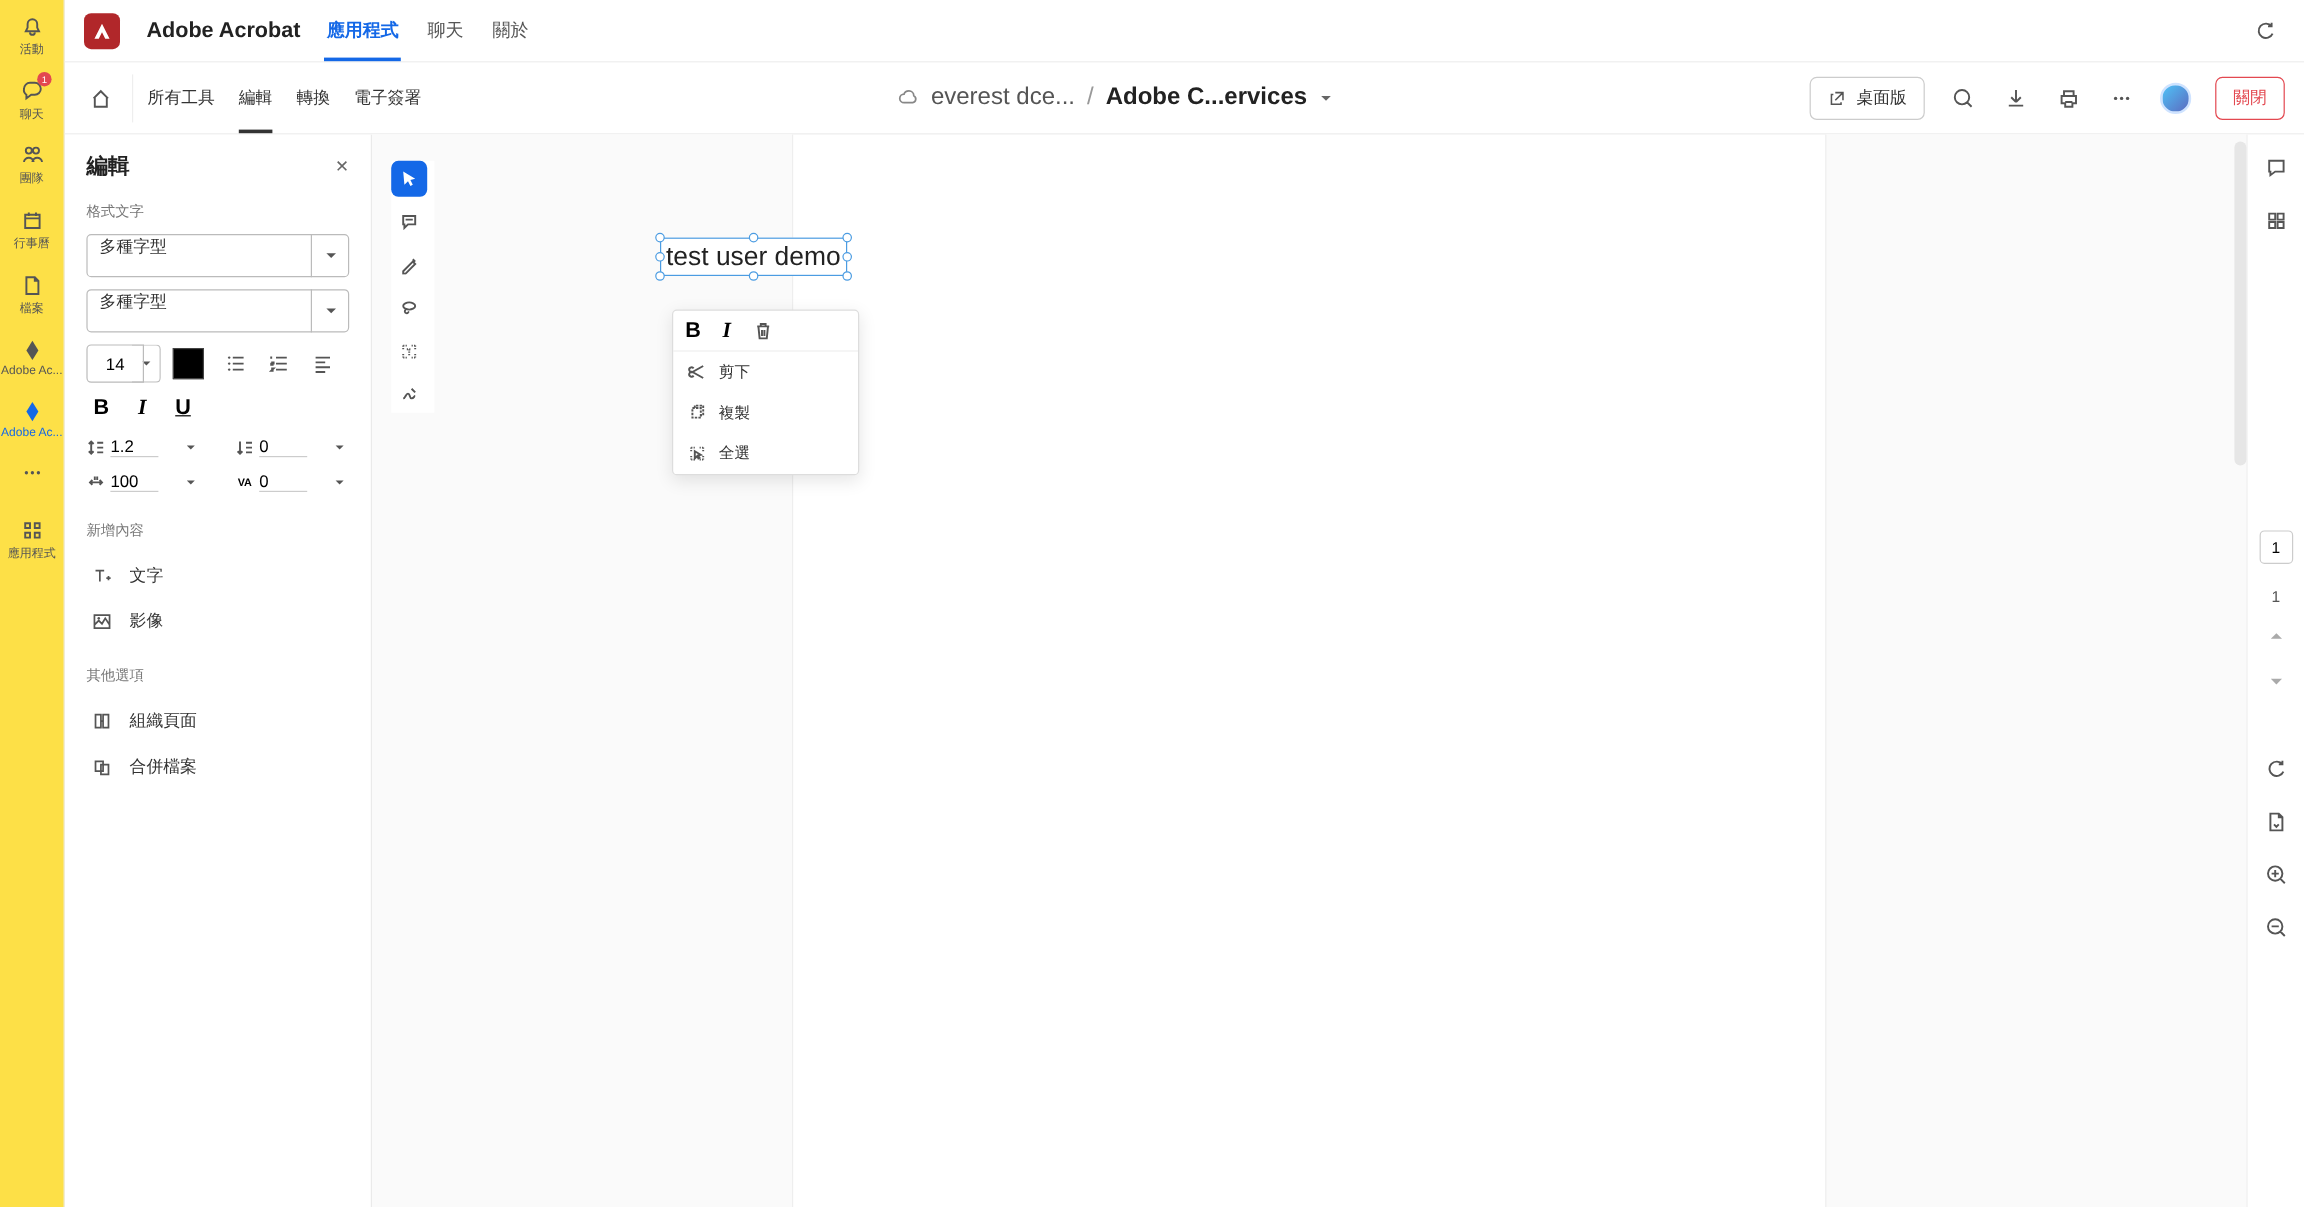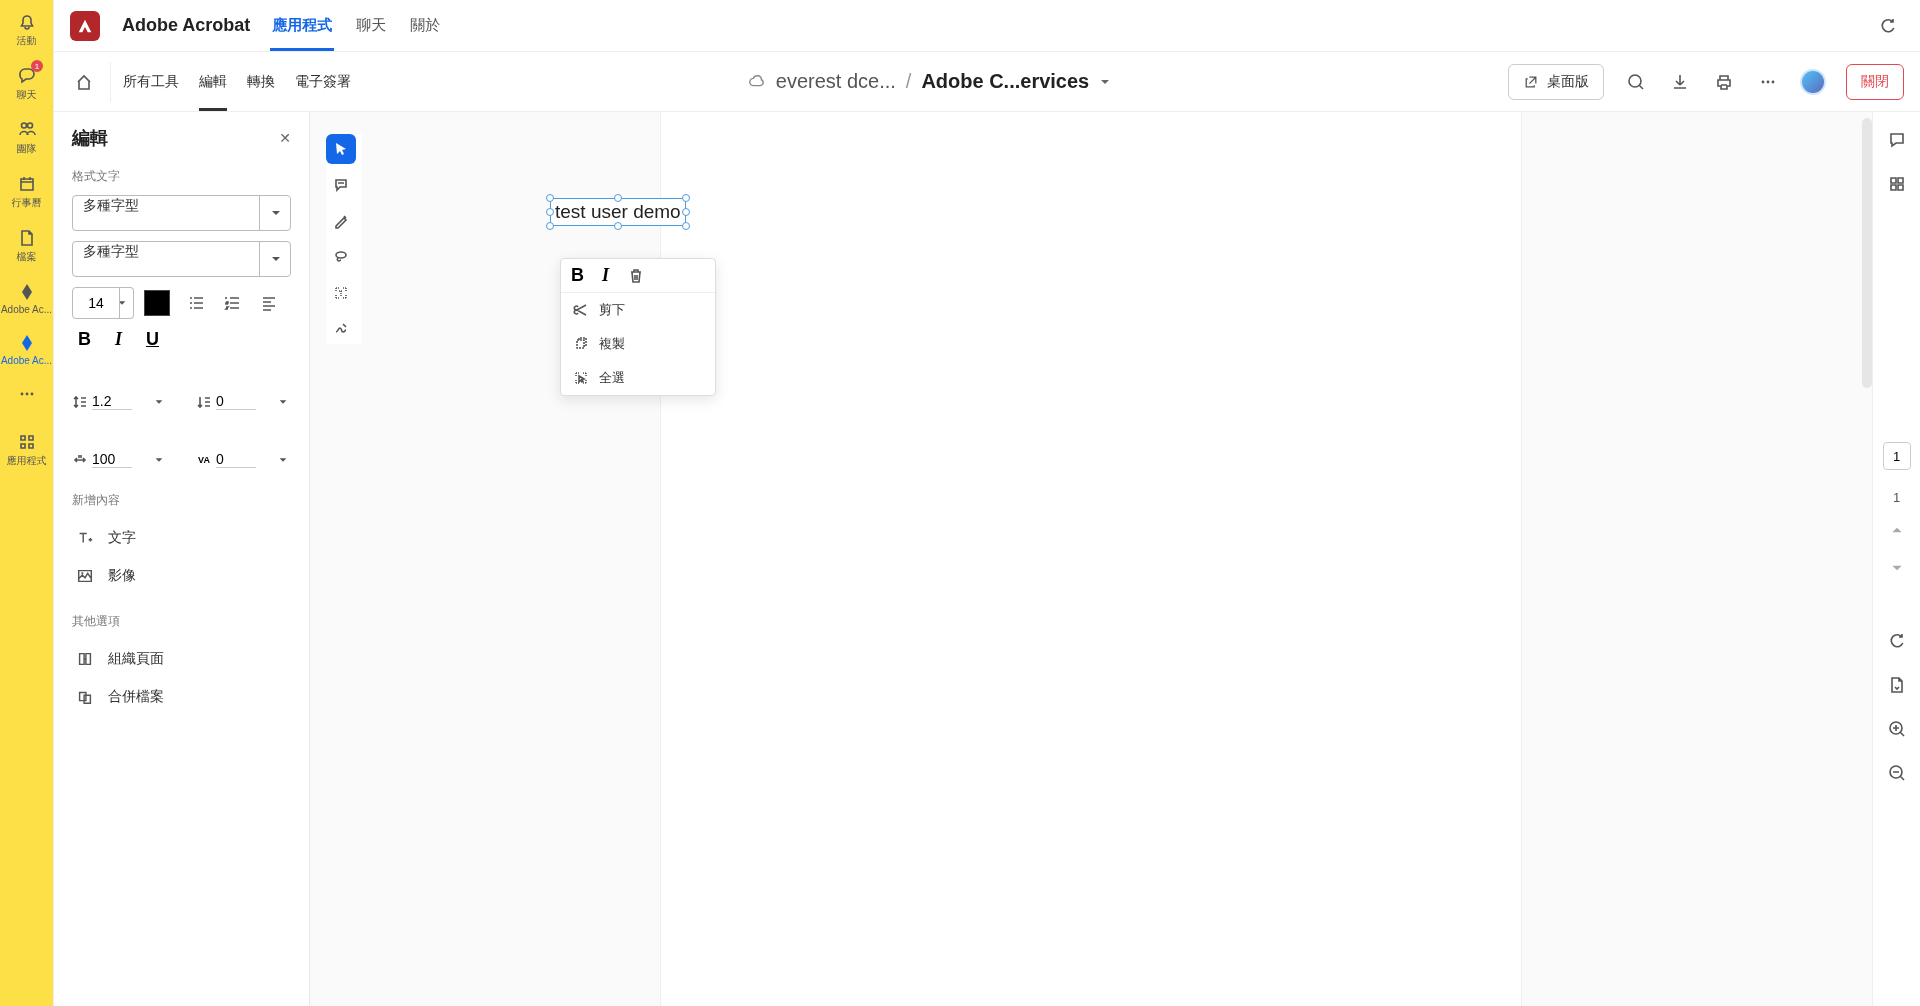--- a/index.html
+++ b/index.html
@@ -63,40 +63,40 @@
 .row { display: flex; align-items: center; gap: 10px; margin-bottom: 10px; }
 .size-box { width: 48px; height: 32px; border: 1px solid #bbb; border-radius: 4px; display: flex; align-items: center; justify-content: center; font-size: 14px; position: relative; }
 .size-chev { width: 24px; height: 32px; border: 1px solid #bbb; border-left: none; border-radius: 0 4px 4px 0; display: flex; align-items: center; justify-content: center; margin-left: -10px; cursor: pointer; }
 .size-combo { display: flex; }
 .size-combo .size-box { border-radius: 4px 0 0 4px; }
 .color-swatch { width: 26px; height: 26px; background: #000; border: 1px solid #444; cursor: pointer; }
 .tool-icons { display: flex; gap: 14px; }
 .tool-icons .ic { cursor: pointer; padding: 2px; }
 .style-btns { display: flex; gap: 24px; margin: 8px 0 14px 6px; }
 .style-btns .ic { cursor: pointer; font-weight: 700; font-size: 18px; }
-.num-field { display: flex; align-items: center; gap: 4px; margin-top: 29px; }
+.num-field { display: flex; align-items: center; gap: 4px; }
 .num-field .mini-icon { width: 16px; display: flex; justify-content: center; }
 .num-field .val { width: 40px; border-bottom: 1px solid #ccc; font-size: 14px; }
 .num-field .chev { cursor: pointer; margin-left: 18px; }
 .two-col { display: flex; gap: 32px; margin-bottom: 12px; }
 .action-item { display: flex; align-items: center; gap: 14px; padding: 10px 4px; font-size: 14px; color: #333; cursor: pointer; }
 .action-item svg { width: 18px; height: 18px; }
 
 
 .tool-strip { position: absolute; left: 326px; top: 134px; width: 36px; background: #fff; display: flex; flex-direction: column; gap: 6px; }
 .tool-strip .tool { width: 30px; height: 30px; border-radius: 6px; display: flex; align-items: center; justify-content: center; cursor: pointer; }
 .tool-strip .tool.active { background: #1468e7; }
 .tool-strip .tool.active svg path { fill: #fff; }
 
 
 .canvas-wrap { flex: 1; display: flex; justify-content: center; background: #fafafa; position: relative; }
 .page { width: 860px; background: #fff; margin-top: 0; position: relative; box-shadow: 0 0 0 1px #eee; height: 100%; }
 
 
-.text-box { position: absolute; left: 550px; top: 198px; padding: 2px 4px; border: 1.5px solid #4b9ce2; background: #fff; font-size: 19px; color: #222; }
+.text-box { position: absolute; left: 550px; top: 198px; padding: 2px 4px; border: 1.5px solid #4b9ce2; background: #fff; font-size: 22px; color: #222; }
 .handle { position: absolute; width: 8px; height: 8px; border: 1.5px solid #4b9ce2; background: #fff; border-radius: 50%; }
 .h1 { left: -5px; top: -5px; } .h2 { right: -5px; top: -5px; } .h3 { left: -5px; bottom: -5px; } .h4 { right: -5px; bottom: -5px; }
 .h5 { left: calc(50% - 4px); top: -5px; } .h6 { left: calc(50% - 4px); bottom: -5px; }
 .h7 { left: -5px; top: calc(50% - 4px); } .h8 { right: -5px; top: calc(50% - 4px); }
 
 
 .ctx-popup { position: absolute; left: 560px; top: 258px; width: 156px; background: #fff; border: 1px solid #ddd; border-radius: 4px; box-shadow: 0 4px 14px rgba(0,0,0,.1); }
 .ctx-top { display: flex; align-items: center; border-bottom: 1px solid #eee; padding: 6px 10px; gap: 18px; }
 .ctx-top .b { font-weight: 800; font-size: 18px; cursor: pointer; }
 .ctx-top .i { font-style: italic; font-weight: 700; font-size: 18px; cursor: pointer; font-family: Georgia,serif; }

